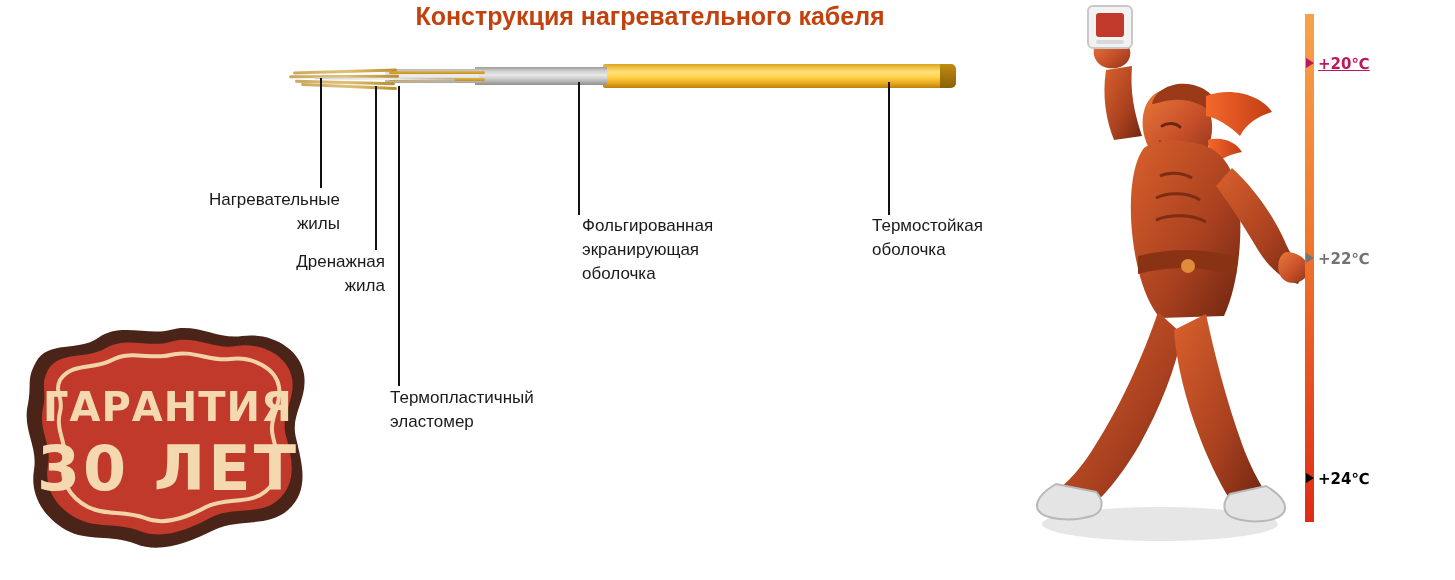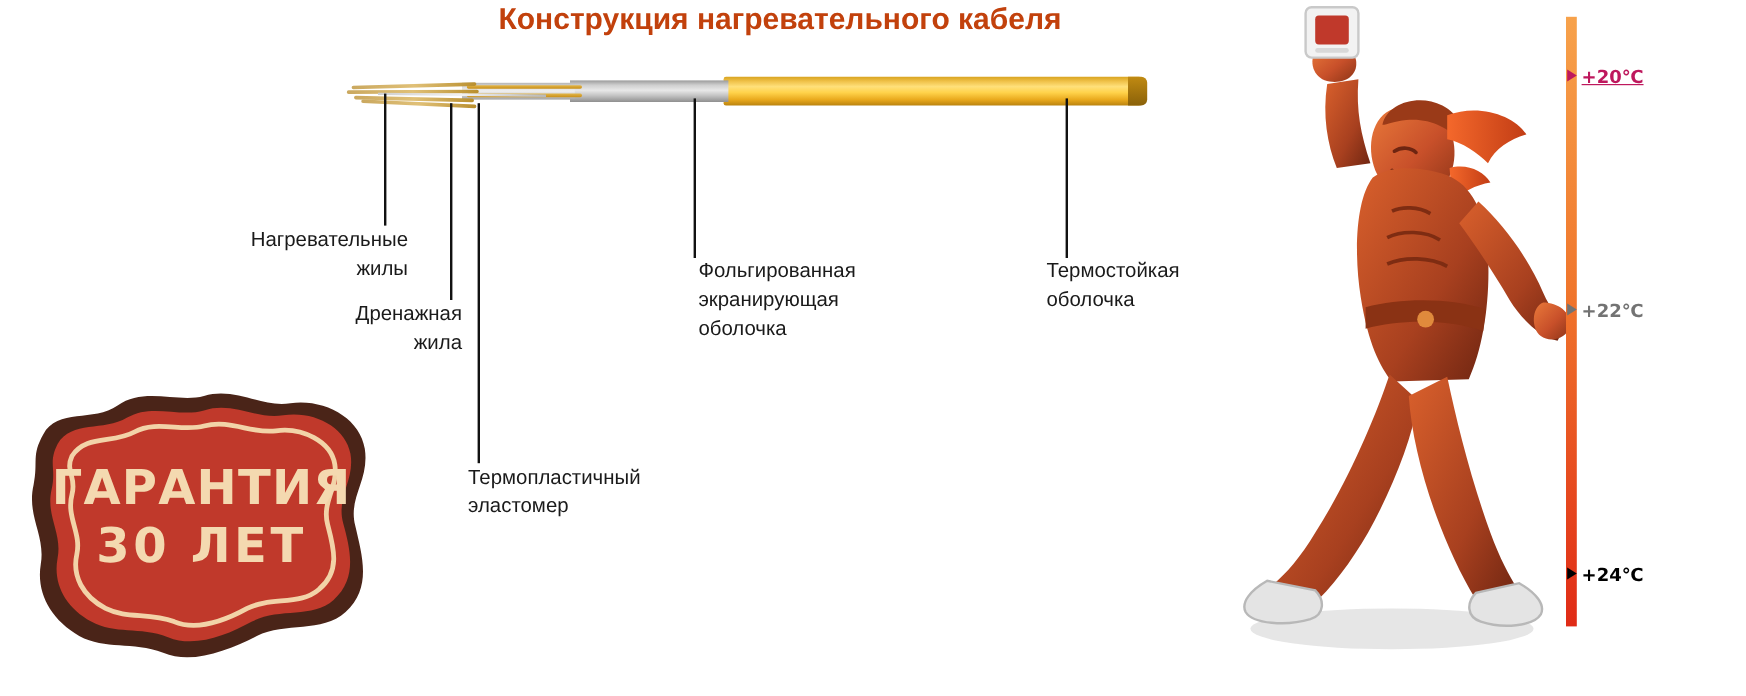--- a/index.html
+++ b/index.html
@@ -133,21 +133,21 @@
   .badge-text1, .badge-text2 {
     position: absolute;
     width: 100%;
     text-align: center;
     font-family: "DejaVu Sans", sans-serif;
     font-weight: bold;
     color: #F4D9B0;
     letter-spacing: 1px;
   }
   .badge-text1 { top: 62px; font-size: 40px; }
-  .badge-text2 { top: 110px; font-size: 40px; letter-spacing: 3px; }
+  .badge-text2 { top: 110px; font-size: 62px; letter-spacing: 3px; }
 
   
   .scale-bar {
     position: absolute;
     left: 1305px;
     top: 14px;
     width: 9px;
     height: 508px;
     background: linear-gradient(to bottom, #F7A24B 0%, #F0762C 45%, #E02B16 100%);
   }

